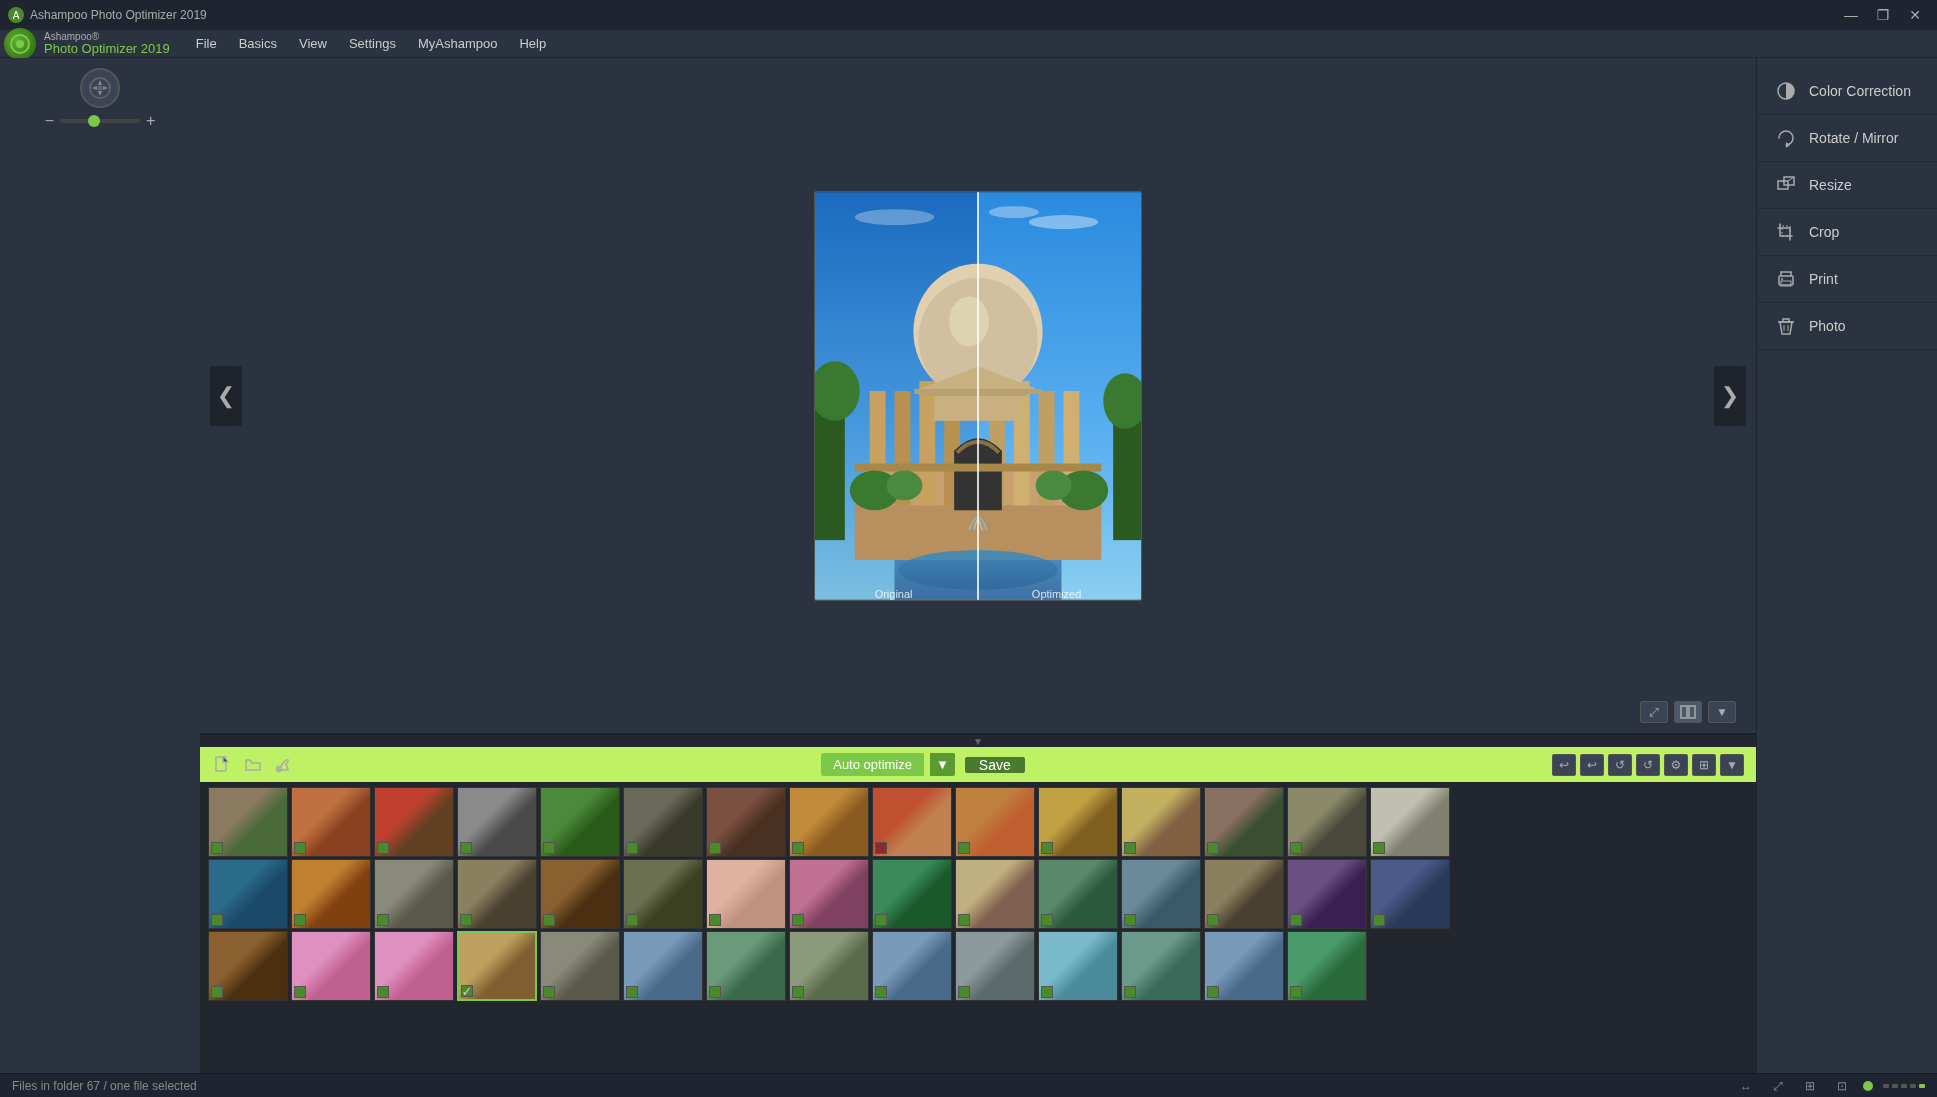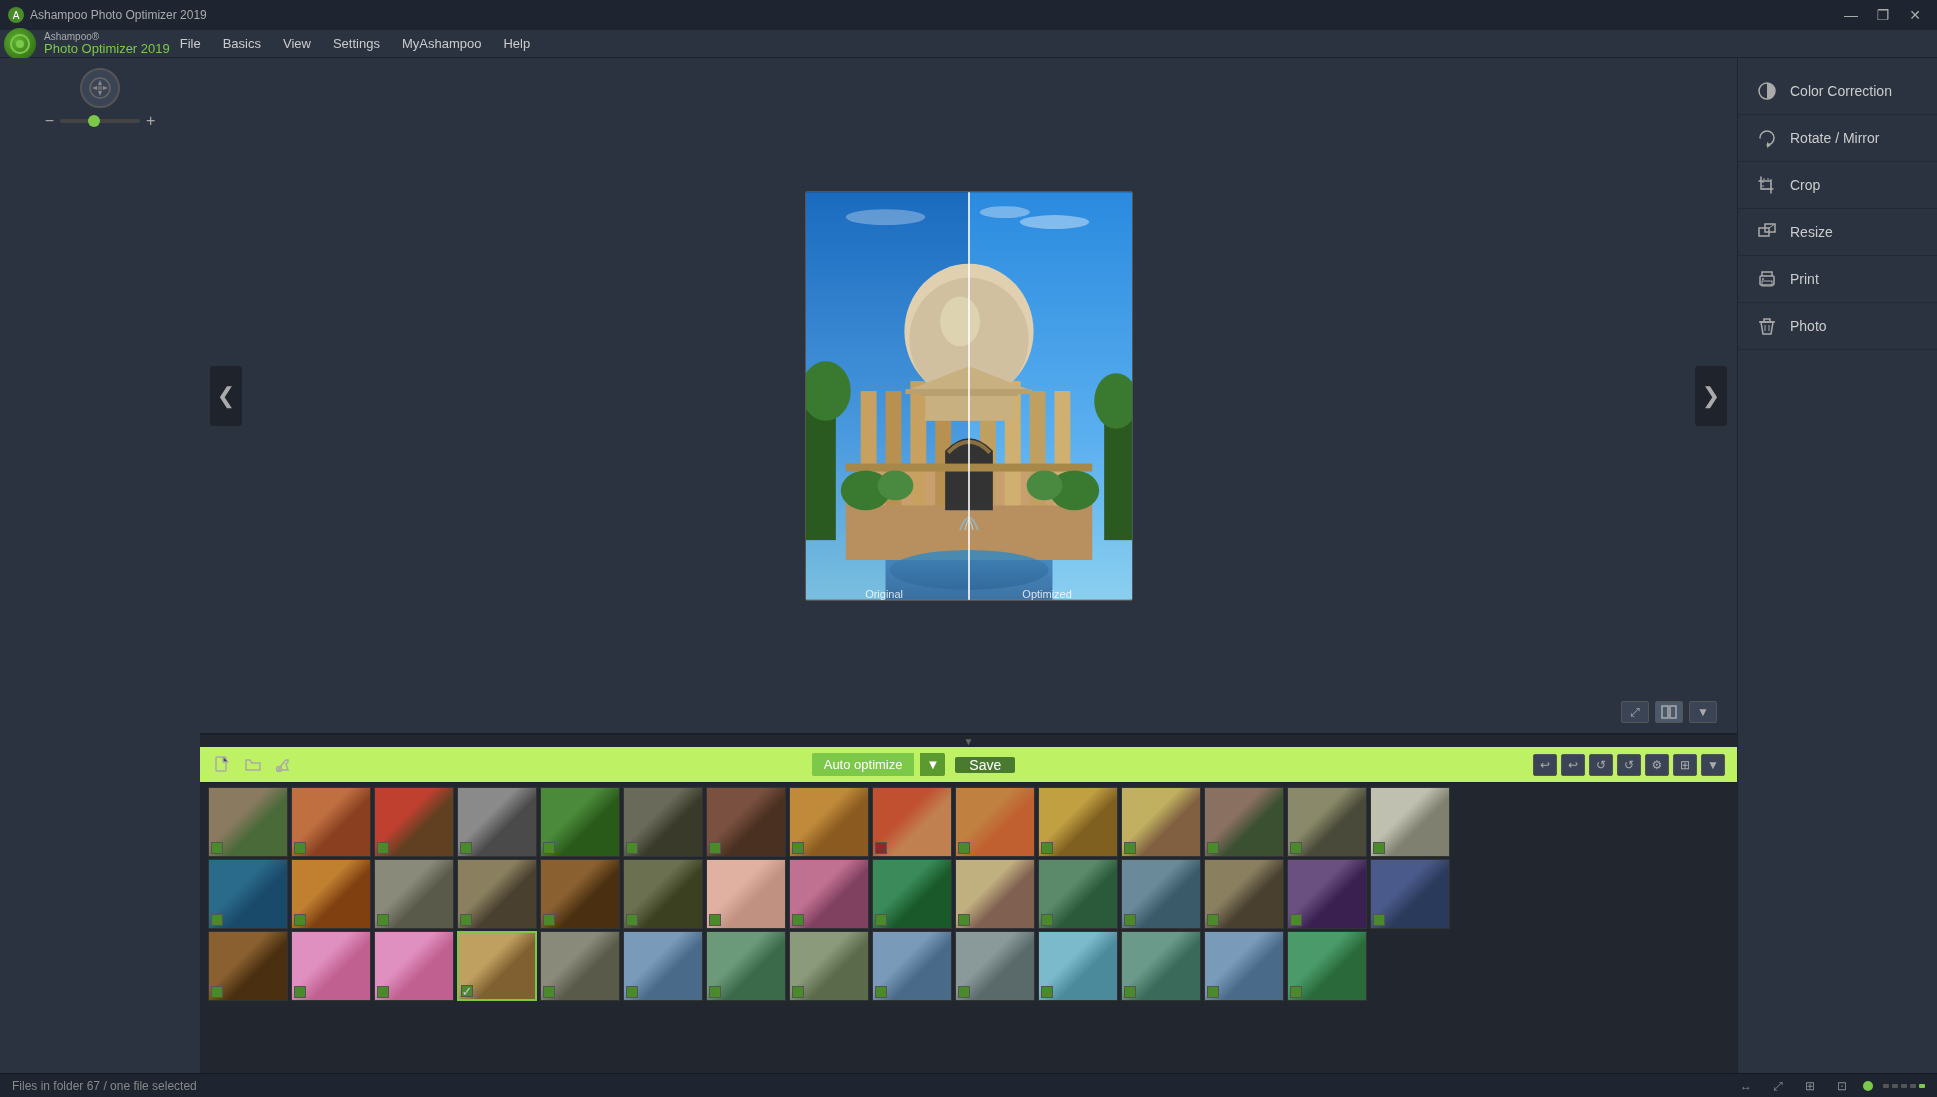--- a/index.html
+++ b/index.html
@@ -64,21 +64,21 @@
       background: #2b3340;
       display: flex;
       align-items: center;
       padding: 0 4px;
       border-bottom: 1px solid #1e2530;
     }
     .menu-bar-logo {
       display: flex;
       align-items: center;
       gap: 8px;
-      margin-right: 0;
+      margin-right: 16px;
     }
     .logo-circle {
       width: 32px;
       height: 32px;
       background: radial-gradient(circle at 40% 40%, #5db030, #2a6010);
       border-radius: 50%;
       display: flex;
       align-items: center;
       justify-content: center;
       font-size: 18px;
@@ -378,21 +378,21 @@
       border: 1px solid #555;
       display: flex;
       align-items: center;
       justify-content: center;
     }
     .thumb-indicator.green { background: #4a8a2a; }
     .thumb-indicator.red { background: #8a2a2a; }
 
     
     .right-panel {
-      width: 200px;
+      width: 181px;
       background: #2b3340;
       border-left: 1px solid #1e2530;
       padding: 10px 0;
     }
     .right-menu-item {
       display: flex;
       align-items: center;
       gap: 12px;
       padding: 12px 18px;
       cursor: pointer;
@@ -921,36 +921,36 @@
         <svg width="20" height="20" viewBox="0 0 20 20">
           <path d="M3 10 A7 7 0 1 1 10 17" fill="none" stroke="#aaa" stroke-width="1.5" stroke-linecap="round"></path>
           <polygon points="10,14 10,20 14,17" fill="#aaa"></polygon>
         </svg>
       </div>
       <span>Rotate / Mirror</span>
     </div>
     <div class="right-menu-item">
       <div class="right-menu-icon">
         <svg width="20" height="20" viewBox="0 0 20 20">
+          <rect x="2" y="6" width="10" height="8" fill="none" stroke="#aaa" stroke-width="1.5"></rect>
+          <rect x="8" y="2" width="10" height="8" fill="none" stroke="#aaa" stroke-width="1.5"></rect>
+          <path d="M12 6 L18 2" fill="none" stroke="#aaa" stroke-width="1"></path>
+        </svg>
+      </div>
+      <span>Resize</span>
+    </div>
+    <div class="right-menu-item">
+      <div class="right-menu-icon">
+        <svg width="20" height="20" viewBox="0 0 20 20">
           <path d="M4 2 L4 14 L16 14" fill="none" stroke="#aaa" stroke-width="1.5" stroke-linecap="round"></path>
           <path d="M2 6 L14 6 L14 18" fill="none" stroke="#aaa" stroke-width="1.5" stroke-linecap="round"></path>
           <rect x="6" y="4" width="8" height="10" fill="none" stroke="#aaa" stroke-width="1" stroke-dasharray="2,2"></rect>
         </svg>
       </div>
       <span>Crop</span>
-    </div>
-    <div class="right-menu-item">
-      <div class="right-menu-icon">
-        <svg width="20" height="20" viewBox="0 0 20 20">
-          <rect x="2" y="6" width="10" height="8" fill="none" stroke="#aaa" stroke-width="1.5"></rect>
-          <rect x="8" y="2" width="10" height="8" fill="none" stroke="#aaa" stroke-width="1.5"></rect>
-          <path d="M12 6 L18 2" fill="none" stroke="#aaa" stroke-width="1"></path>
-        </svg>
-      </div>
-      <span>Resize</span>
     </div>
     <div class="right-menu-item">
       <div class="right-menu-icon">
         <svg width="20" height="20" viewBox="0 0 20 20">
           <rect x="3" y="7" width="14" height="9" fill="none" stroke="#aaa" stroke-width="1.5" rx="1"></rect>
           <path d="M5 7 L5 3 L15 3 L15 7" fill="none" stroke="#aaa" stroke-width="1.5"></path>
           <rect x="5" y="12" width="10" height="5" fill="none" stroke="#aaa" stroke-width="1"></rect>
           <circle cx="6" cy="10" r="1" fill="#aaa"></circle>
         </svg>
       </div>

